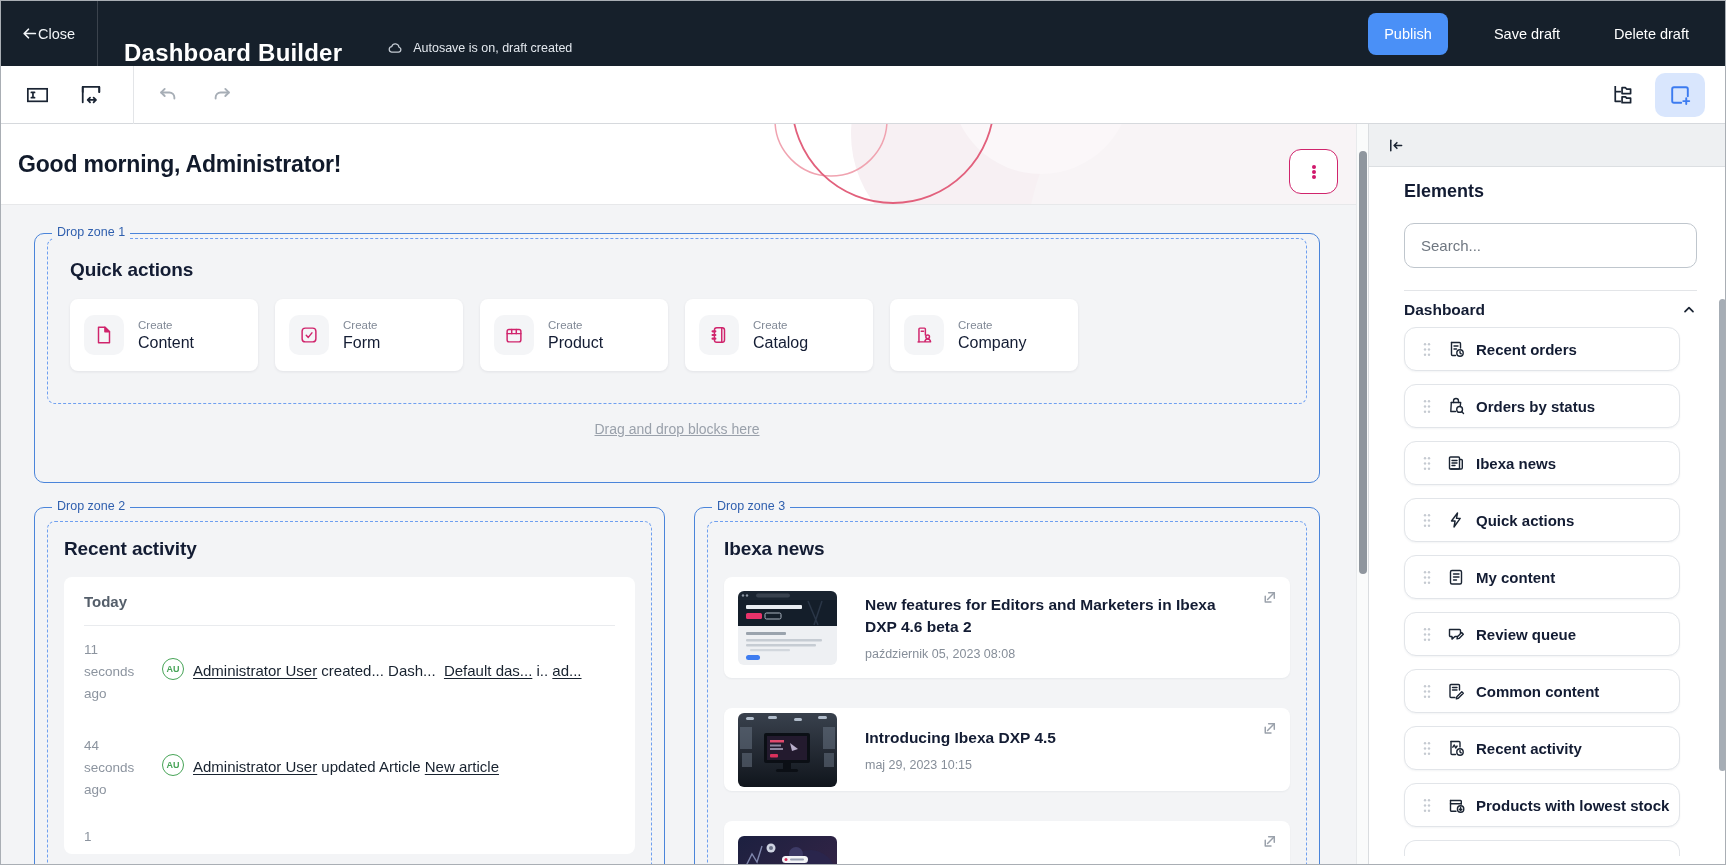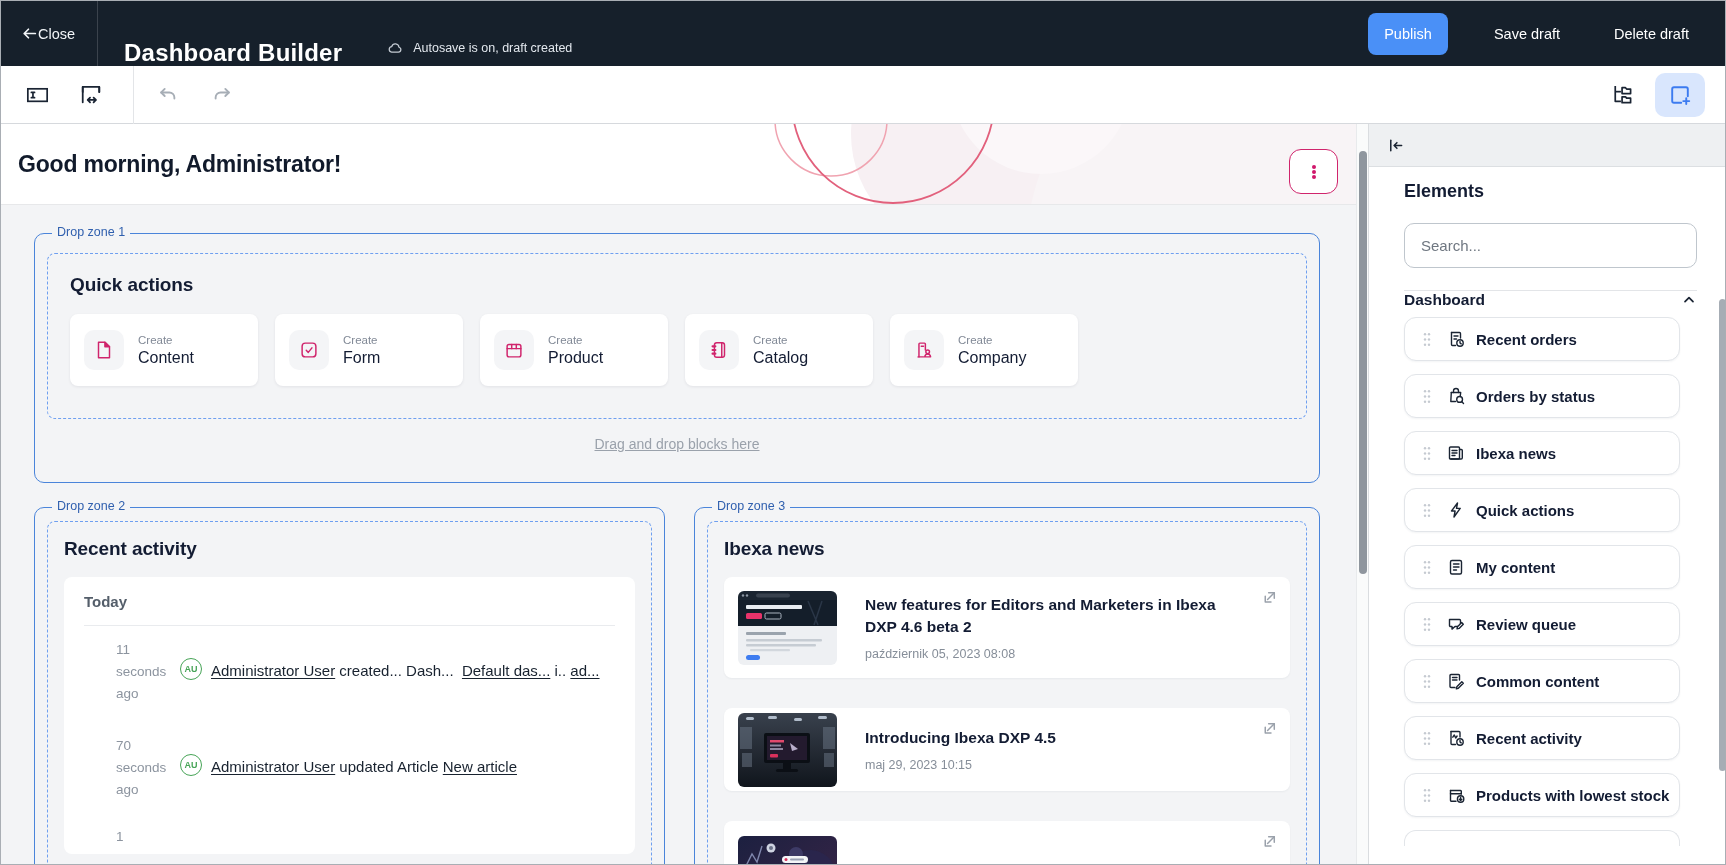--- a/index.html
+++ b/index.html
@@ -42,21 +42,21 @@
   .greeting { position:absolute; left:17px; top:50%; transform:translateY(-50%);
               font-size:23px; font-weight:800; color:#111a2b; letter-spacing:-.2px; }
   .kebab-btn { position:absolute; right:18px; top:25px; width:49px; height:45px; border-radius:12px;
                background:#fff; border:1.5px solid var(--accent-pink,#d0176b); cursor:pointer;
                display:grid; place-items:center; }
   .canvas-body { position:relative; height:661px; overflow:hidden; }
 
   .dropzone { position:absolute; border:1px solid var(--zone-border,#4a84da); border-radius:10px; }
   .dz-label { position:absolute; top:-9px; left:17px; background:#f3f4f6; padding:0 5px;
               font-size:12.5px; color:var(--zone-label,#2f5fae); }
-  .dz1 { left:33px; top:28px; width:1286px; height:250px; padding:19px 12px; }
+  .dz1 { left:33px; top:28px; width:1286px; height:250px; padding:4px 12px; }
   .dz2 { left:33px; top:302px; width:631px; height:390px; padding:13px 12px; }
   .dz3 { left:693px; top:302px; width:626px; height:390px; padding:13px 12px; }
   .dashed { border:1.4px dashed #6f9ff0; border-radius:8px; padding:20px 22px; }
   .dz1 .dashed { height:166px; }
   .dz2 .dashed, .dz3 .dashed { height:380px; padding:16px; }
   .block-title { font-size:19px; font-weight:800; color:#131c33; letter-spacing:-.1px; }
   .dnd-hint { text-align:center; margin-top:17px; font-size:14px; color:#9aa1ab;text-decoration:underline; }
 
   
   .qa-row { display:flex; gap:17px; margin-top:18px; }
@@ -65,21 +65,21 @@
              padding:0 14px; gap:14px; cursor:pointer; }
   .qa-tile { width:40px; height:40px; border-radius:10px; background:#f4f5f7; flex:none;
              display:grid; place-items:center; color:var(--accent-pink,#d0246c); }
   .qa-kicker { font-size:11.5px; color:#818996; display:block; margin-bottom:3px; }
   .qa-label { font-size:16px; color:#131c33; font-weight:500; display:block; }
 
   
   .ra-card { background:#fff; border-radius:8px; margin-top:17px; padding:16px 20px 6px; }
   .ra-group { font-size:15px; font-weight:700; color:#545e6a; }
   .ra-sep { border:none; border-top:1px solid #e9ebee; margin-top:15px; }
-  .act-row { display:flex; gap:10px; padding-top:13px; min-height:96px;margin-left:32px; }
+  .act-row { display:flex; gap:24px; padding-top:13px; min-height:96px; }
   .act-row.partial { min-height:0; padding-top:8px; }
   .act-time { width:54px; flex:none; font-size:13.5px; color:#8c949f; line-height:1.62; }
   .act-main { display:flex; gap:9px; margin-top:21px; align-items:flex-start; }
   .avatar { width:22px; height:22px; flex:none; border-radius:50%; border:1.5px solid var(--avatar-green,#47a457);
             color:var(--avatar-green,#47a457); font-size:9px; font-weight:700;
             display:grid; place-items:center; margin-top:-2px; }
   .act-text { font-size:15px; color:#18222f; line-height:1.45; }
   .act-text .lnk { text-decoration:underline; text-underline-offset:2px; cursor:pointer; }
 
   
@@ -106,21 +106,21 @@
   .collapse-strip { height:43px; background:#eef0f2; border-bottom:1px solid #dcdfe2;
                     display:flex; align-items:center; padding-left:18px; }
   .collapse-btn { background:none; border:none; color:#1a2433; cursor:pointer; display:grid; place-items:center; }
   .sb-inner { padding:0 30px 0 35px; }
   .sb-title { font-size:18px; font-weight:800; color:#131c33; margin-top:14px; }
   .search-box { margin-top:21px; position:relative; }
   .search-box input { width:293px; height:45px; border:1px solid #bfc6cd; border-radius:10px;
                       padding:0 16px; font-size:15px; font-family:inherit; color:#333; background:#fff; }
   .search-box input::placeholder { color:#6f7781; }
   .sb-hr { border:none; border-top:1px solid #e3e5e8; margin-top:22px; width:293px; }
-  .section-row { width:293px; display:flex; align-items:center; justify-content:space-between; cursor:pointer;text-align:right; }
+  .section-row { margin-top:10px; width:293px; display:flex; align-items:center; justify-content:space-between; cursor:pointer;text-align:right; }
   .section-label { font-size:15.5px; font-weight:700; color:#131c33; }
   .section-row .chev { color:#1a2433; display:grid; place-items:center; background:none; border:none; cursor:pointer; }
   .el-list { margin-top:8px; }
   .el-item { width:276px; height:44px; background:#fff; border:1px solid #e2e5e9; border-radius:12px;
              box-shadow:0 1px 2px rgba(20,30,50,.05); margin-bottom:13px;
              display:flex; align-items:center; padding:0 14px 0 18px; cursor:grab; }
   .el-item .drag { color:#c5cad1; margin-right:15px; display:grid; place-items:center; }
   .el-item .eicon { color:#1a2433; margin-right:10px; display:grid; place-items:center; }
   .el-item .elabel { font-size:15px; font-weight:600; color:#131c33; white-space:nowrap; }
   .el-item.partial { height:16px; border-bottom:none; border-radius:12px 12px 0 0; box-shadow:none; }
@@ -316,21 +316,21 @@
             <hr class="ra-sep">
             <div id="act-rows">
                 <div class="act-row">
                   <div class="act-time">11 seconds ago</div>
                   <div class="act-main">
                     <span class="avatar">AU</span>
                     <span class="act-text"><span class="lnk">Administrator User</span><span> created... Dash...&nbsp; </span><span class="lnk">Default das...</span><span> i..&nbsp;</span><span class="lnk">ad...</span></span>
                   </div>
                 </div>
                 <div class="act-row">
-                  <div class="act-time">70 seconds ago</div>
+                  <div class="act-time">44 seconds ago</div>
                   <div class="act-main">
                     <span class="avatar">AU</span>
                     <span class="act-text"><span class="lnk">Administrator User</span><span> updated Article </span><span class="lnk">New article</span></span>
                   </div>
                 </div>
                 <div class="act-row partial">
                   <div class="act-time">1</div>
                 </div>
               </div>
           </div>

